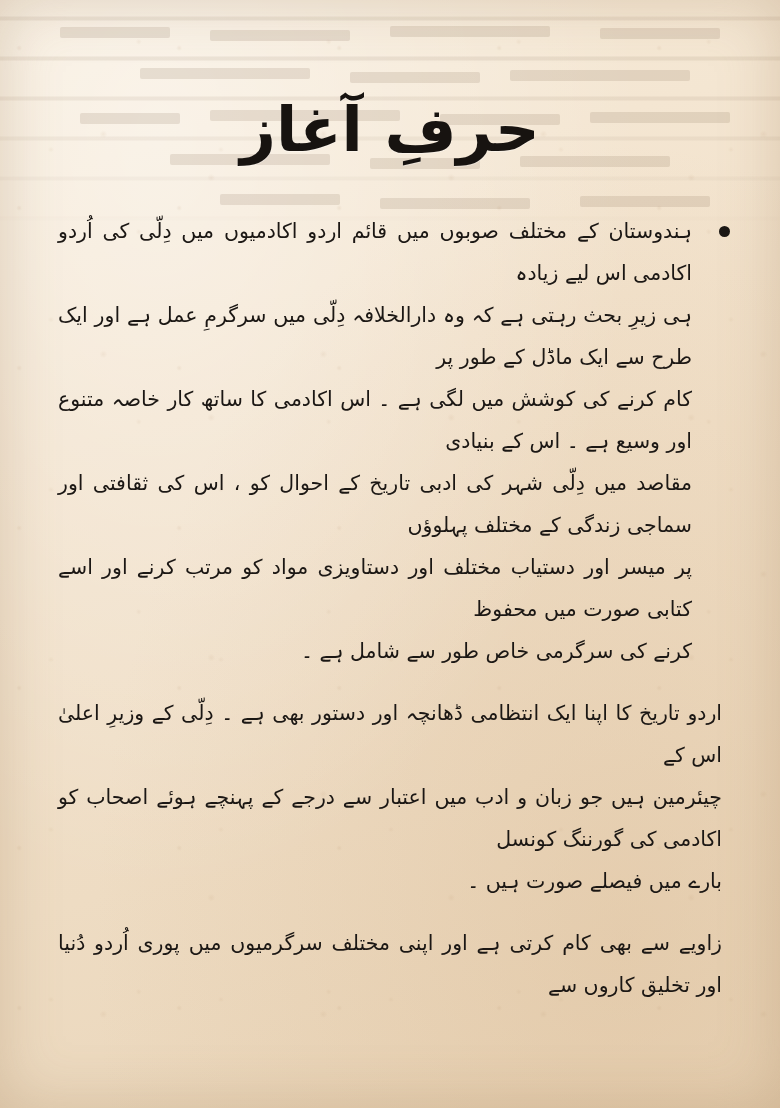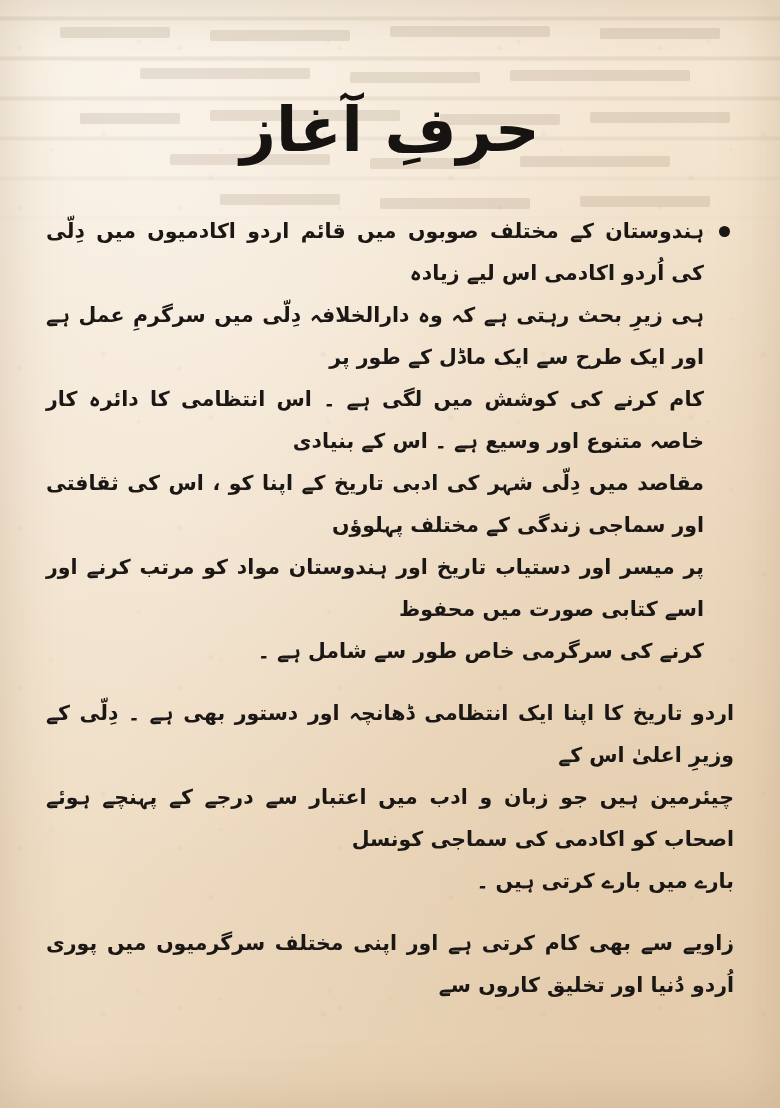--- a/index.html
+++ b/index.html
@@ -117,22 +117,21 @@
   .bullet {
     position: absolute;
     right: 4px;
     top: 16px;
     width: 11px;
     height: 11px;
     border-radius: 50%;
     background: #1b1714;
   }
   .para p {
-    margin: 0;
-    font-weight: bold;
+    margin: 12px;
   }
   .para .line {
     display: block;
   }
   .para .line.last {
     text-align: left;
   }
 </style>
 </head>
 <body>
@@ -165,32 +164,32 @@
 
     <h1 class="doc-title">حرفِ آغاز</h1>
 
     <div class="body-text">
 
       <div class="para first">
         <span class="bullet"></span>
         <p>
           <span class="line">ہندوستان کے مختلف صوبوں میں قائم اردو اکادمیوں میں دِلّی کی اُردو اکادمی اس لیے زیادہ</span>
           <span class="line">ہی زیرِ بحث رہتی ہے کہ وہ دارالخلافہ دِلّی میں سرگرمِ عمل ہے اور ایک طرح سے ایک ماڈل کے طور پر</span>
-          <span class="line">کام کرنے کی کوشش میں لگی ہے ۔ اس انتظامی کا دائرہ کار خاصہ متنوع اور وسیع ہے ۔ اس کے بنیادی</span>
-          <span class="line">مقاصد میں دِلّی شہر کی ادبی تاریخ کے اپنا کو ، اس کی ثقافتی اور سماجی زندگی کے مختلف پہلوؤں</span>
-          <span class="line">پر میسر اور دستیاب تاریخ اور ہندوستان مواد کو مرتب کرنے اور اسے کتابی صورت میں محفوظ</span>
+          <span class="line">کام کرنے کی کوشش میں لگی ہے ۔ اس اکادمی کا ساتھ کار خاصہ متنوع اور وسیع ہے ۔ اس کے بنیادی</span>
+          <span class="line">مقاصد میں دِلّی شہر کی ادبی تاریخ کے احوال کو ، اس کی ثقافتی اور سماجی زندگی کے مختلف پہلوؤں</span>
+          <span class="line">پر میسر اور دستیاب مختلف اور دستاویزی مواد کو مرتب کرنے اور اسے کتابی صورت میں محفوظ</span>
           <span class="line last">کرنے کی سرگرمی خاص طور سے شامل ہے ۔</span>
         </p>
       </div>
 
       <div class="para">
         <p>
           <span class="line">اردو تاریخ کا اپنا ایک انتظامی ڈھانچہ اور دستور بھی ہے ۔ دِلّی کے وزیرِ اعلیٰ اس کے</span>
-          <span class="line">چیئرمین ہیں جو زبان و ادب میں اعتبار سے درجے کے پہنچے ہوئے اصحاب کو اکادمی کی سماجی کونسل</span>
-          <span class="line last">بارے میں بارے کرتی ہیں ۔</span>
+          <span class="line">چیئرمین ہیں جو زبان و ادب میں اعتبار سے درجے کے پہنچے ہوئے اصحاب کو اکادمی کی گورننگ کونسل</span>
+          <span class="line last">بارے میں فیصلے صورت ہیں ۔</span>
         </p>
       </div>
 
       <div class="para">
         <p>
           <span class="line">زاویے سے بھی کام کرتی ہے اور اپنی مختلف سرگرمیوں میں پوری اُردو دُنیا اور تخلیق کاروں سے</span>
 
         </p>
       </div>
 

